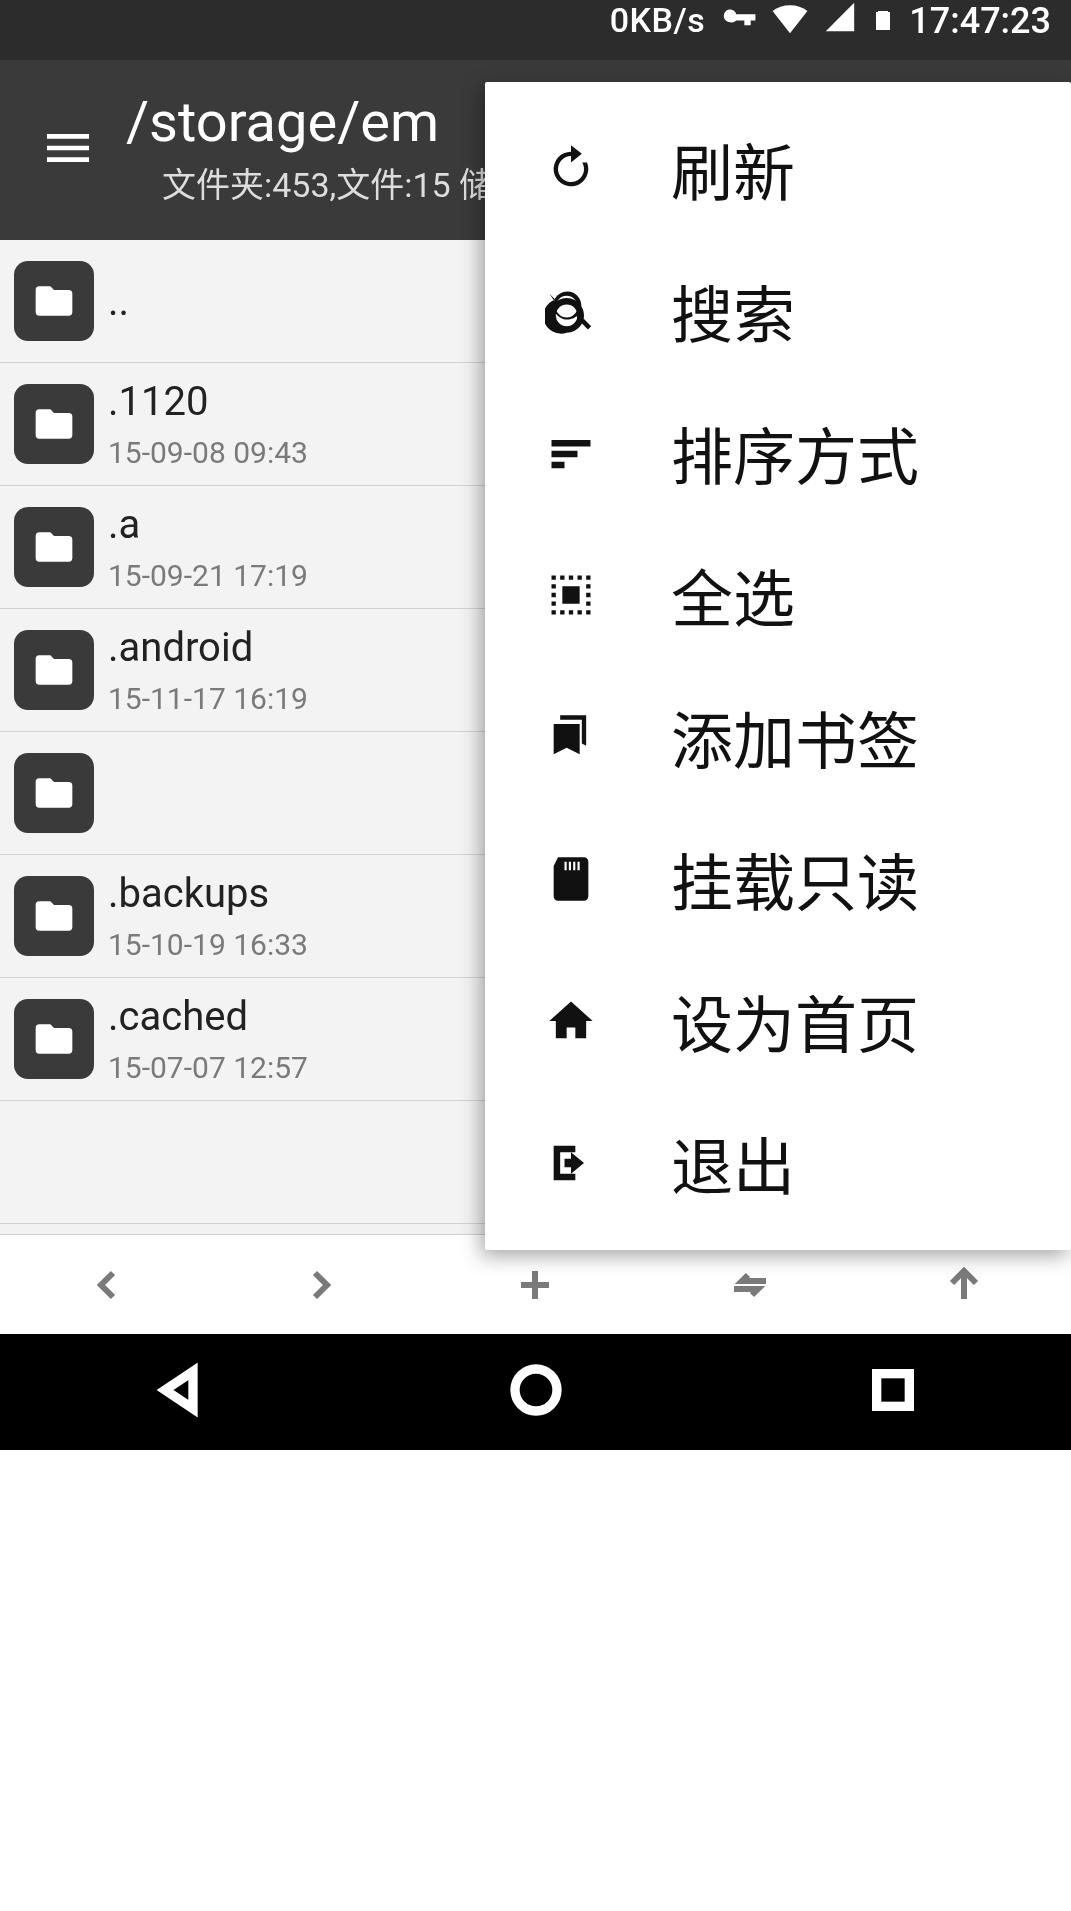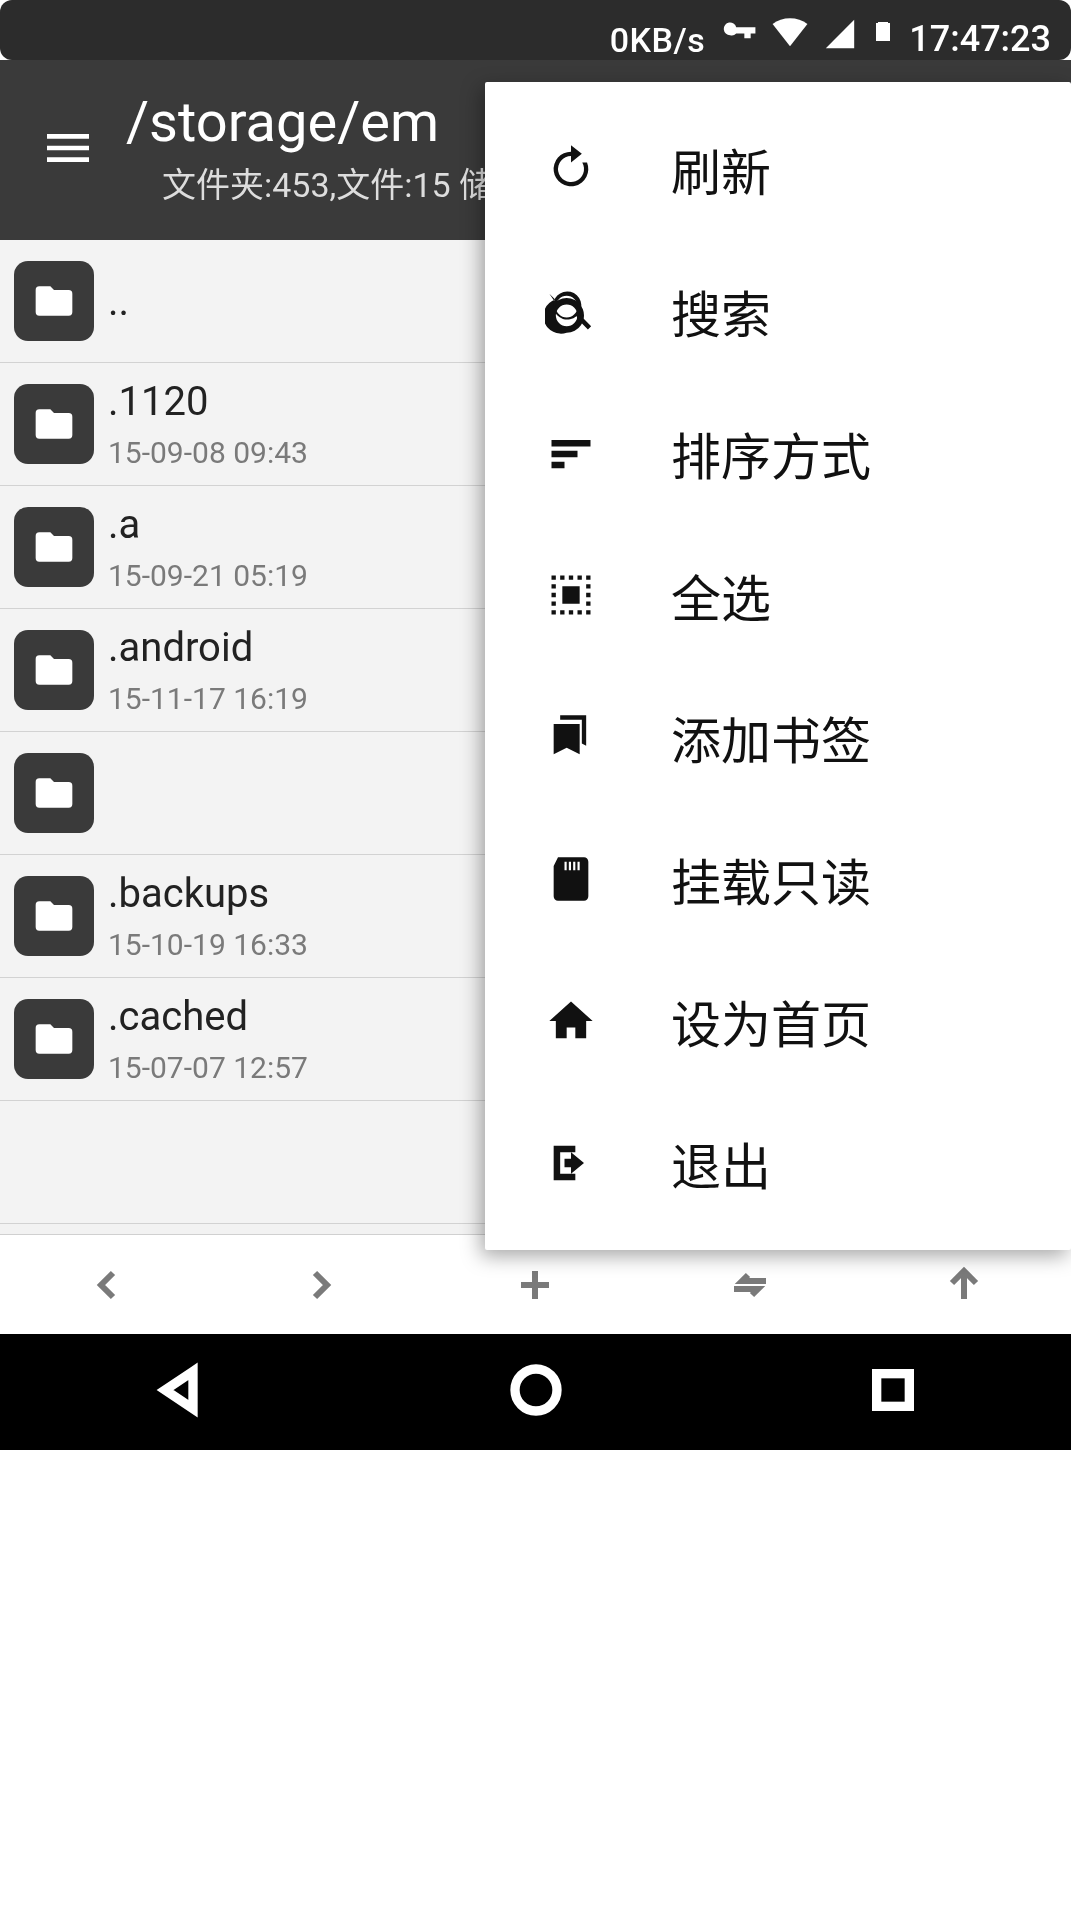--- a/index.html
+++ b/index.html
@@ -9,25 +9,24 @@
     background: #000;
     position: relative;
     overflow: hidden;
   }
 
   
   .status-bar {
     position: absolute; top: 0; left: 0; right: 0; height: 60px;
     background: #2c2c2c;
     color: #fff;
-    display: flex; align-items: flex-end; justify-content: flex-end;
+    display: flex; align-items: flex-start; justify-content: flex-end;
     padding: 0 20px 0 0;
     font-size: 36px; font-weight: 500;
     gap: 14px;
-    border-radius: 12px;
   }
   .status-bar .net-speed { font-size: 34px; letter-spacing: 0.5px;}
   .status-bar svg { fill:#fff; }
 
   
   .app-bar {
     position: absolute; top: 60px; left: 0; right: 0; height: 180px;
     background: #3a3a3a;
     color:#fff;
     display: flex; align-items: center;
@@ -98,21 +97,21 @@
     height:142px;
     display:flex; align-items:center;
     padding-left:54px;
   }
   .menu-item .mi-icon {
     width:64px; display:flex; justify-content:center;
   }
   .menu-item .mi-icon svg { width:52px; height:52px; fill:#111; }
   .menu-item .mi-label {
     margin-left:68px;
-    font-size:50px; color:#111;
+    font-size:62px; color:#111;
   }
 </style>
 </head>
 <body>
 
 <div style="position:absolute;inset:0;background:#fff;"></div>
 
 <div style="position:absolute;top:0;left:0;width:1071px;height:1450px;">
 
   <div class="status-bar">
@@ -177,21 +176,21 @@
     </div>
   </div>
         <div class="row ">
     <div class="folder-icon">
             <svg viewBox="0 0 24 24">
               <path d="M10 4H4a2 2 0 0 0-2 2v12a2 2 0 0 0 2 2h16a2 2 0 0 0 2-2V8a2 2 0 0 0-2-2h-8l-2-2z"></path>
             </svg>
           </div>
     <div class="texts">
       <div class="name">.a</div>
-      <div class="date">15-09-21 05:19</div>
+      <div class="date">15-09-21 17:19</div>
     </div>
   </div>
         <div class="row ">
     <div class="folder-icon">
             <svg viewBox="0 0 24 24">
               <path d="M10 4H4a2 2 0 0 0-2 2v12a2 2 0 0 0 2 2h16a2 2 0 0 0 2-2V8a2 2 0 0 0-2-2h-8l-2-2z"></path>
             </svg>
           </div>
     <div class="texts">
       <div class="name">.android</div>

